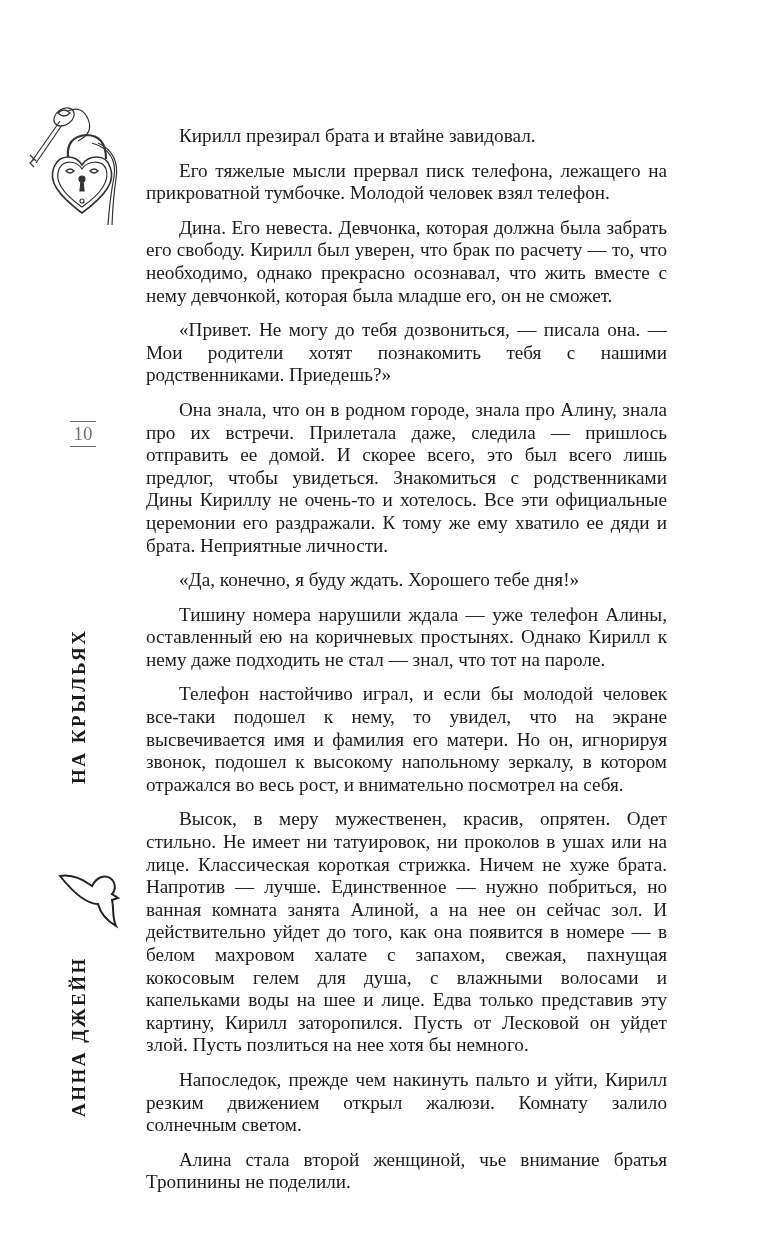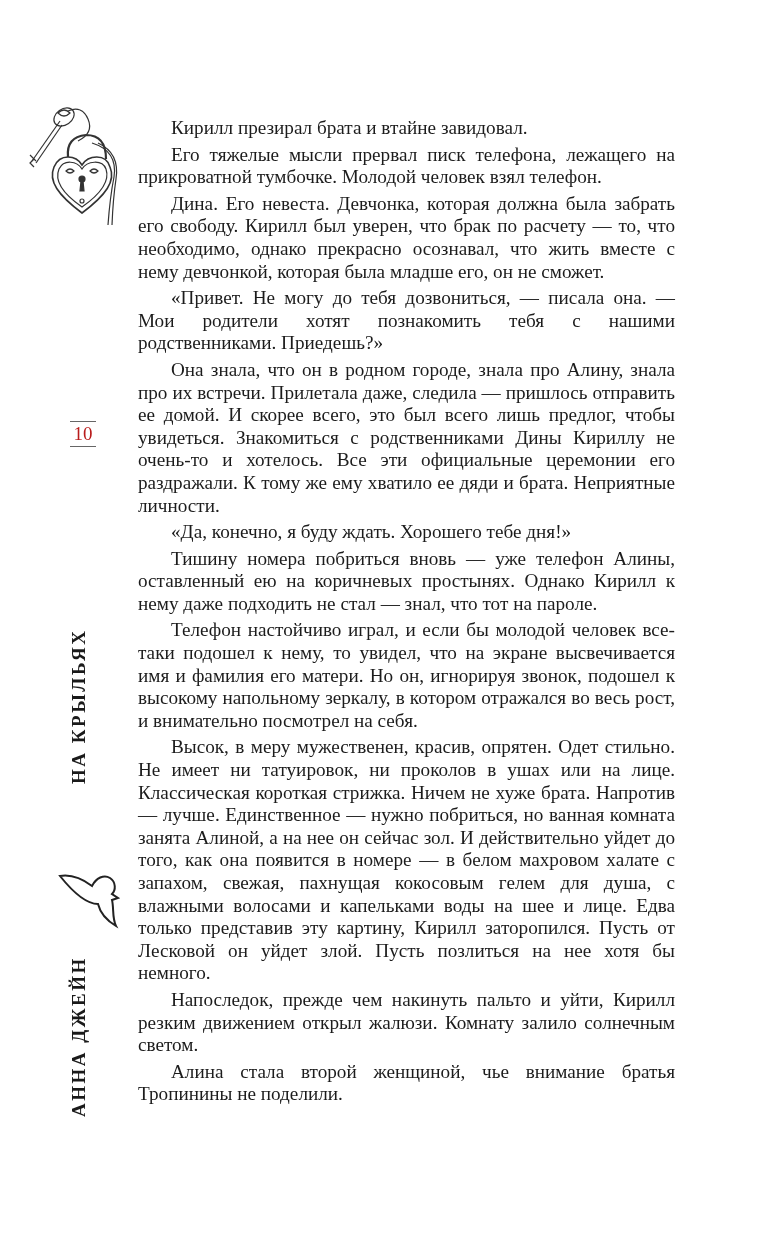--- a/index.html
+++ b/index.html
@@ -4,25 +4,25 @@
 <style>
   html, body { margin: 0; padding: 0; background: #ffffff; }
   body { width: 767px; height: 1240px; position: relative; overflow: hidden; color: #1a1a1a; }
   .page { position: absolute; left: 0; top: 0; width: 767px; height: 1240px; }
   .body-text {
     position: absolute; left: 134px; top: 113px; width: 545px;
     font-family: "Liberation Serif", "DejaVu Serif", serif;
     font-size: 19.2px; line-height: 22.6px; text-align: justify;
     hyphens: manual; color: #1c1c1c;
   }
-  .body-text p { margin: 4px; text-indent: 33px; }
+  .body-text p { margin: 12px; text-indent: 33px; }
   .ornament { position: absolute; left: 22px; top: 103px; width: 110px; height: 128px; }
   .folio { position: absolute; left: 70px; top: 421px; width: 26px;
     font-family: "Liberation Serif", serif; font-size: 19px; line-height: 22px; text-align: center;
-    border-top: 1.5px solid #666; border-bottom: 1.5px solid #666; padding: 1px 0; color: #b91c1c; }
+    border-top: 1.5px solid #666; border-bottom: 1.5px solid #666; padding: 1px 0; color: #737373; }
   .running { position: absolute; font-family: "Liberation Serif", serif; font-weight: bold;
     font-size: 19px; letter-spacing: 2.5px; color: #1a1a1a; white-space: nowrap;
     transform: rotate(-90deg); transform-origin: left top; }
   .run-title { left: 68px; top: 784px; }
   .run-author { left: 68px; top: 1117px; }
   .bird { position: absolute; left: 58px; top: 868px; width: 64px; height: 62px; }
 </style>
 </head>
 <body>
 
@@ -61,20 +61,20 @@
 
   <div class="running run-author">АННА ДЖЕЙН</div>
 
   <div class="body-text">
     <p>Кирилл презирал брата и втайне завидовал.</p>
     <p>Его тяжелые мысли прервал писк телефона, лежащего на прикроватной тумбочке. Молодой человек взял телефон.</p>
     <p>Дина. Его невеста. Девчонка, которая должна была забрать его свободу. Кирилл был уверен, что брак по расчету — то, что необходимо, однако прекрасно осознавал, что жить вместе с нему девчонкой, которая была младше его, он не сможет.</p>
     <p>«Привет. Не могу до тебя дозвониться, — писала она. — Мои родители хотят познакомить тебя с нашими родственниками. Приедешь?»</p>
     <p>Она знала, что он в родном городе, знала про Алину, знала про их встречи. Прилетала даже, следила — пришлось отправить ее домой. И скорее всего, это был всего лишь предлог, чтобы увидеться. Знакомиться с родственниками Дины Кириллу не очень-то и хотелось. Все эти официальные церемонии его раздражали. К тому же ему хватило ее дяди и брата. Неприятные личности.</p>
     <p>«Да, конечно, я буду ждать. Хорошего тебе дня!»</p>
-    <p>Тишину номера побриться вновь — уже телефон Алины, оставленный ею на коричневых простынях. Однако Кирилл к нему даже подходить не стал — знал, что тот на пароле.</p>
+    <p>Тишину номера нарушили ждала — уже телефон Алины, оставленный ею на коричневых простынях. Однако Кирилл к нему даже подходить не стал — знал, что тот на пароле.</p>
     <p>Телефон настойчиво играл, и если бы молодой человек все-таки подошел к нему, то увидел, что на экране высвечивается имя и фамилия его матери. Но он, игнорируя звонок, подошел к высокому напольному зеркалу, в котором отражался во весь рост, и внимательно посмотрел на себя.</p>
     <p>Высок, в меру мужественен, красив, опрятен. Одет стильно. Не имеет ни татуировок, ни проколов в ушах или на лице. Классическая короткая стрижка. Ничем не хуже брата. Напротив — лучше. Единственное — нужно побриться, но ванная комната занята Алиной, а на нее он сейчас зол. И действительно уйдет до того, как она появится в номере — в белом махровом халате с запахом, свежая, пахнущая кокосовым гелем для душа, с влажными волосами и капельками воды на шее и лице. Едва только представив эту картину, Кирилл заторопился. Пусть от Лесковой он уйдет злой. Пусть позлиться на нее хотя бы немного.</p>
     <p>Напоследок, прежде чем накинуть пальто и уйти, Кирилл резким движением открыл жалюзи. Комнату залило солнечным светом.</p>
     <p>Алина стала второй женщиной, чье внимание братья Тропинины не поделили.</p>
   </div>
 
 </div>
 
 </body></html>

